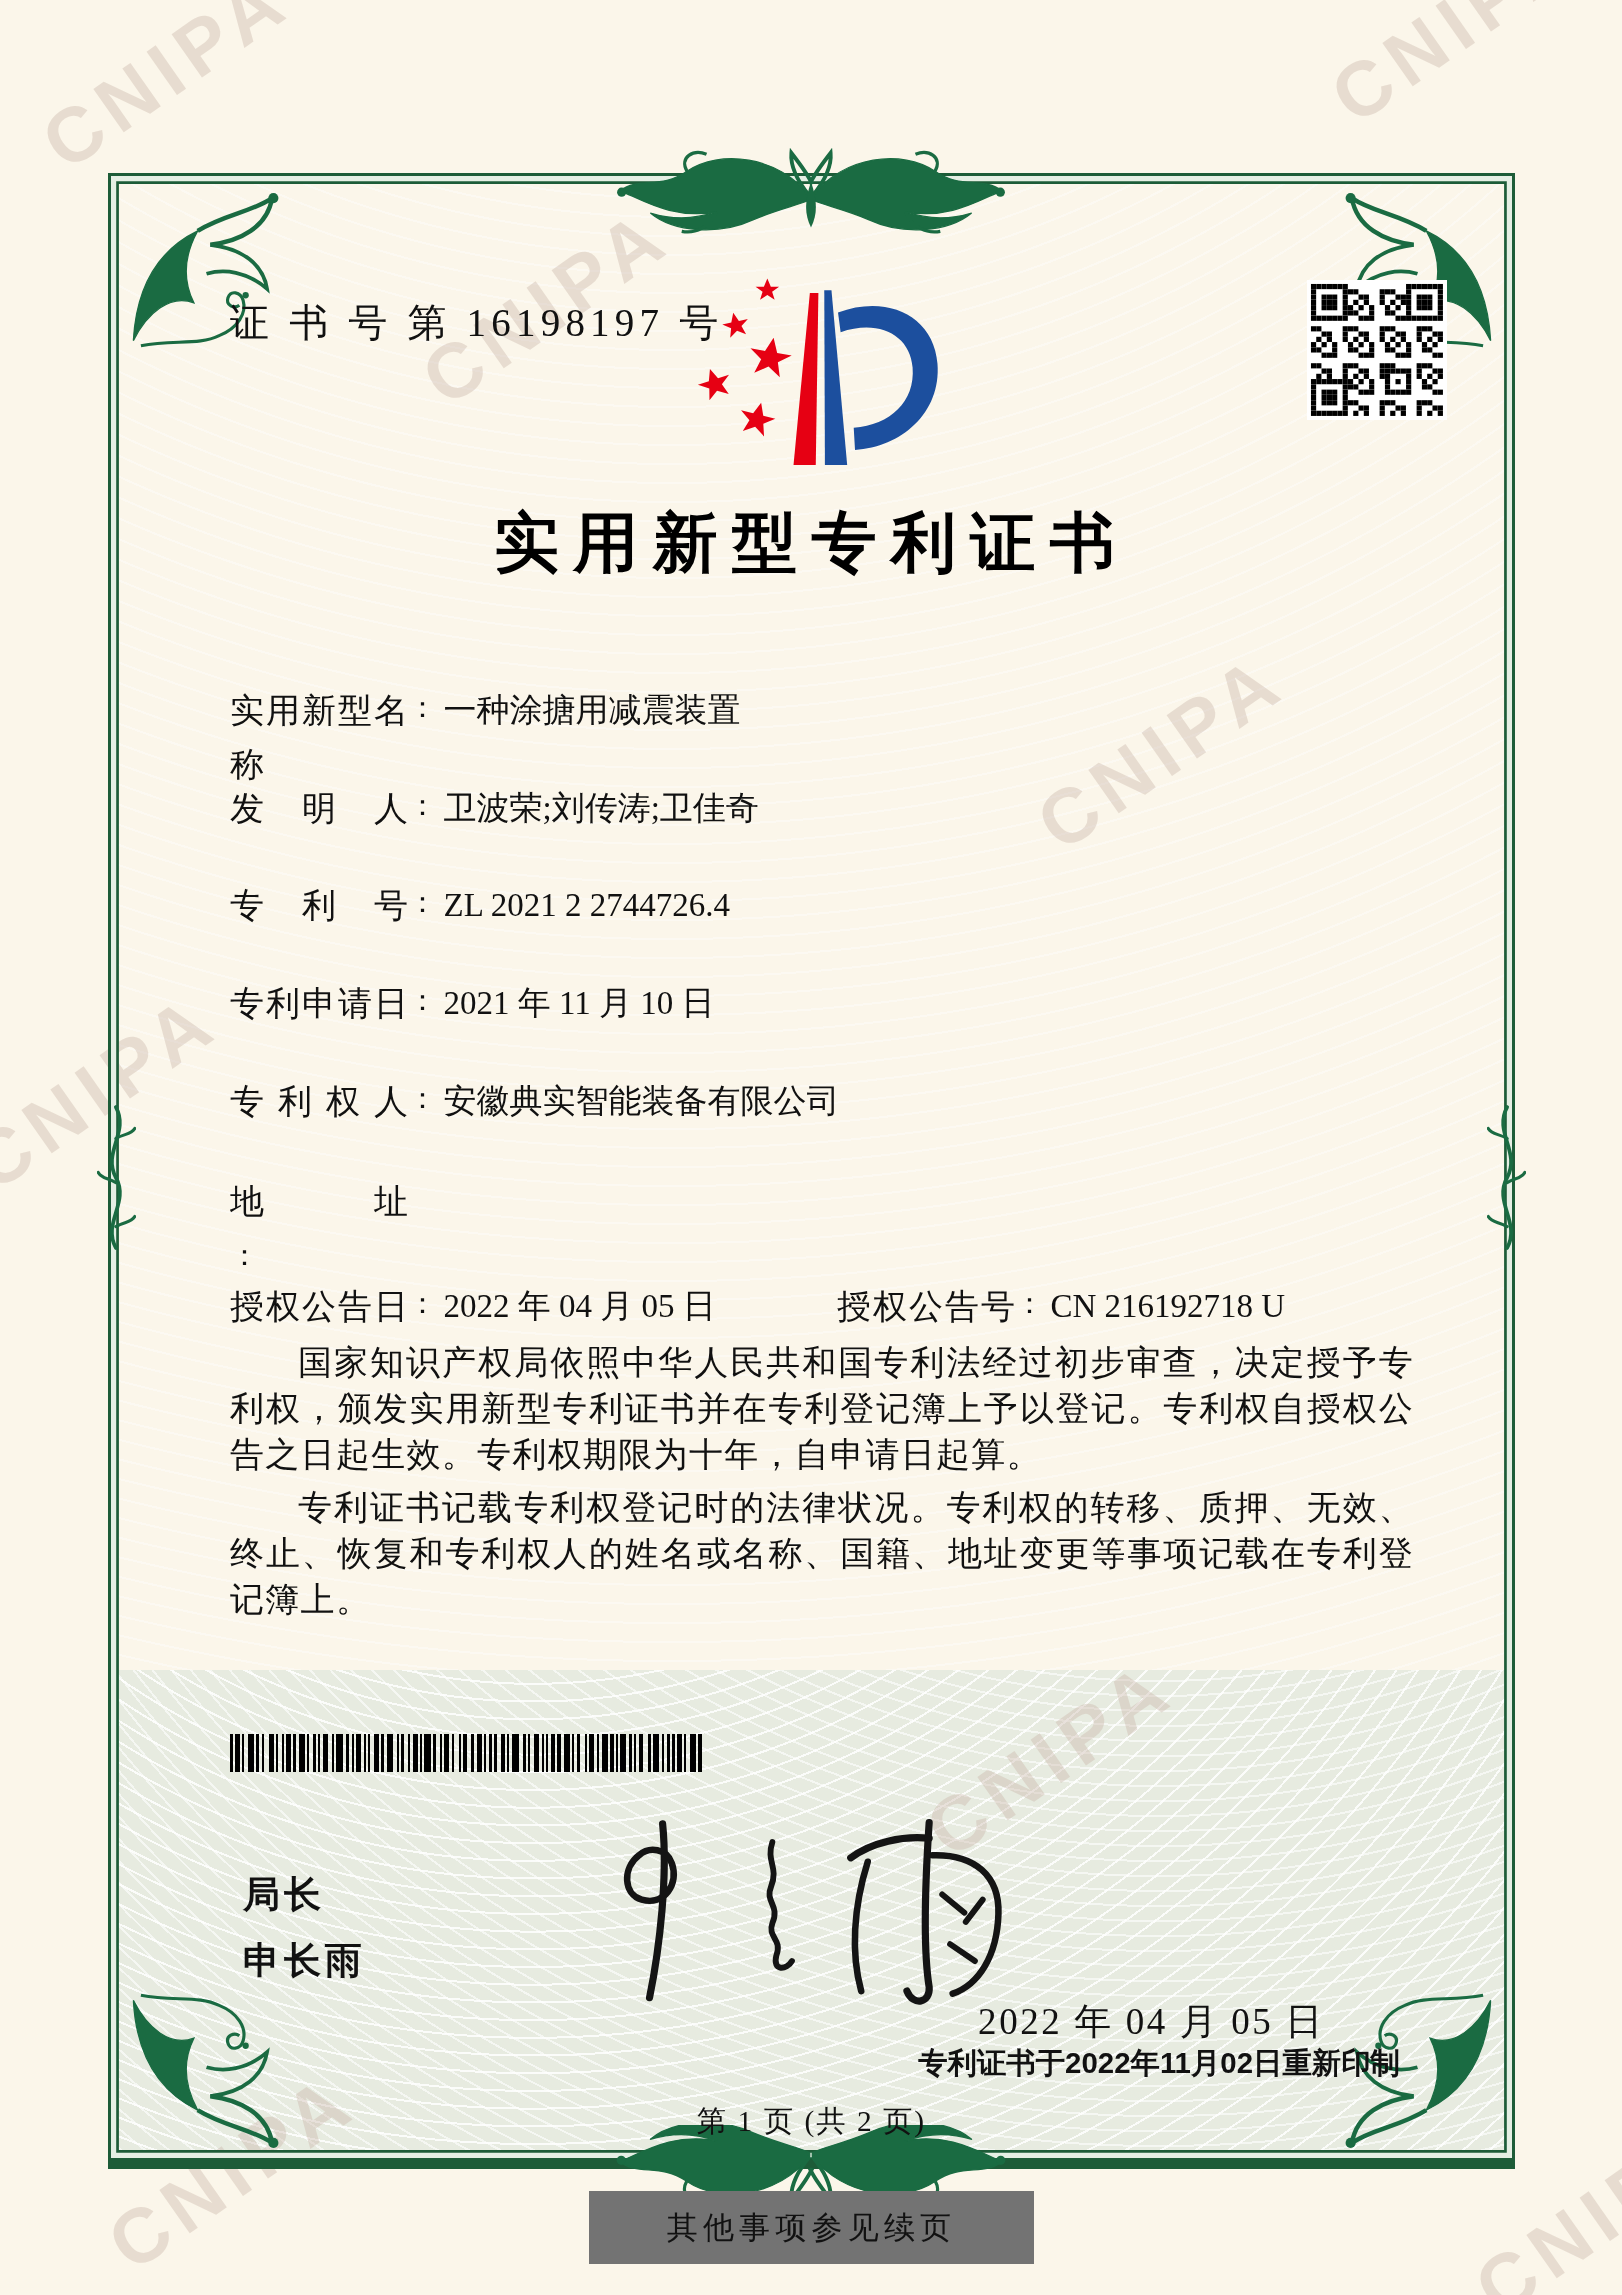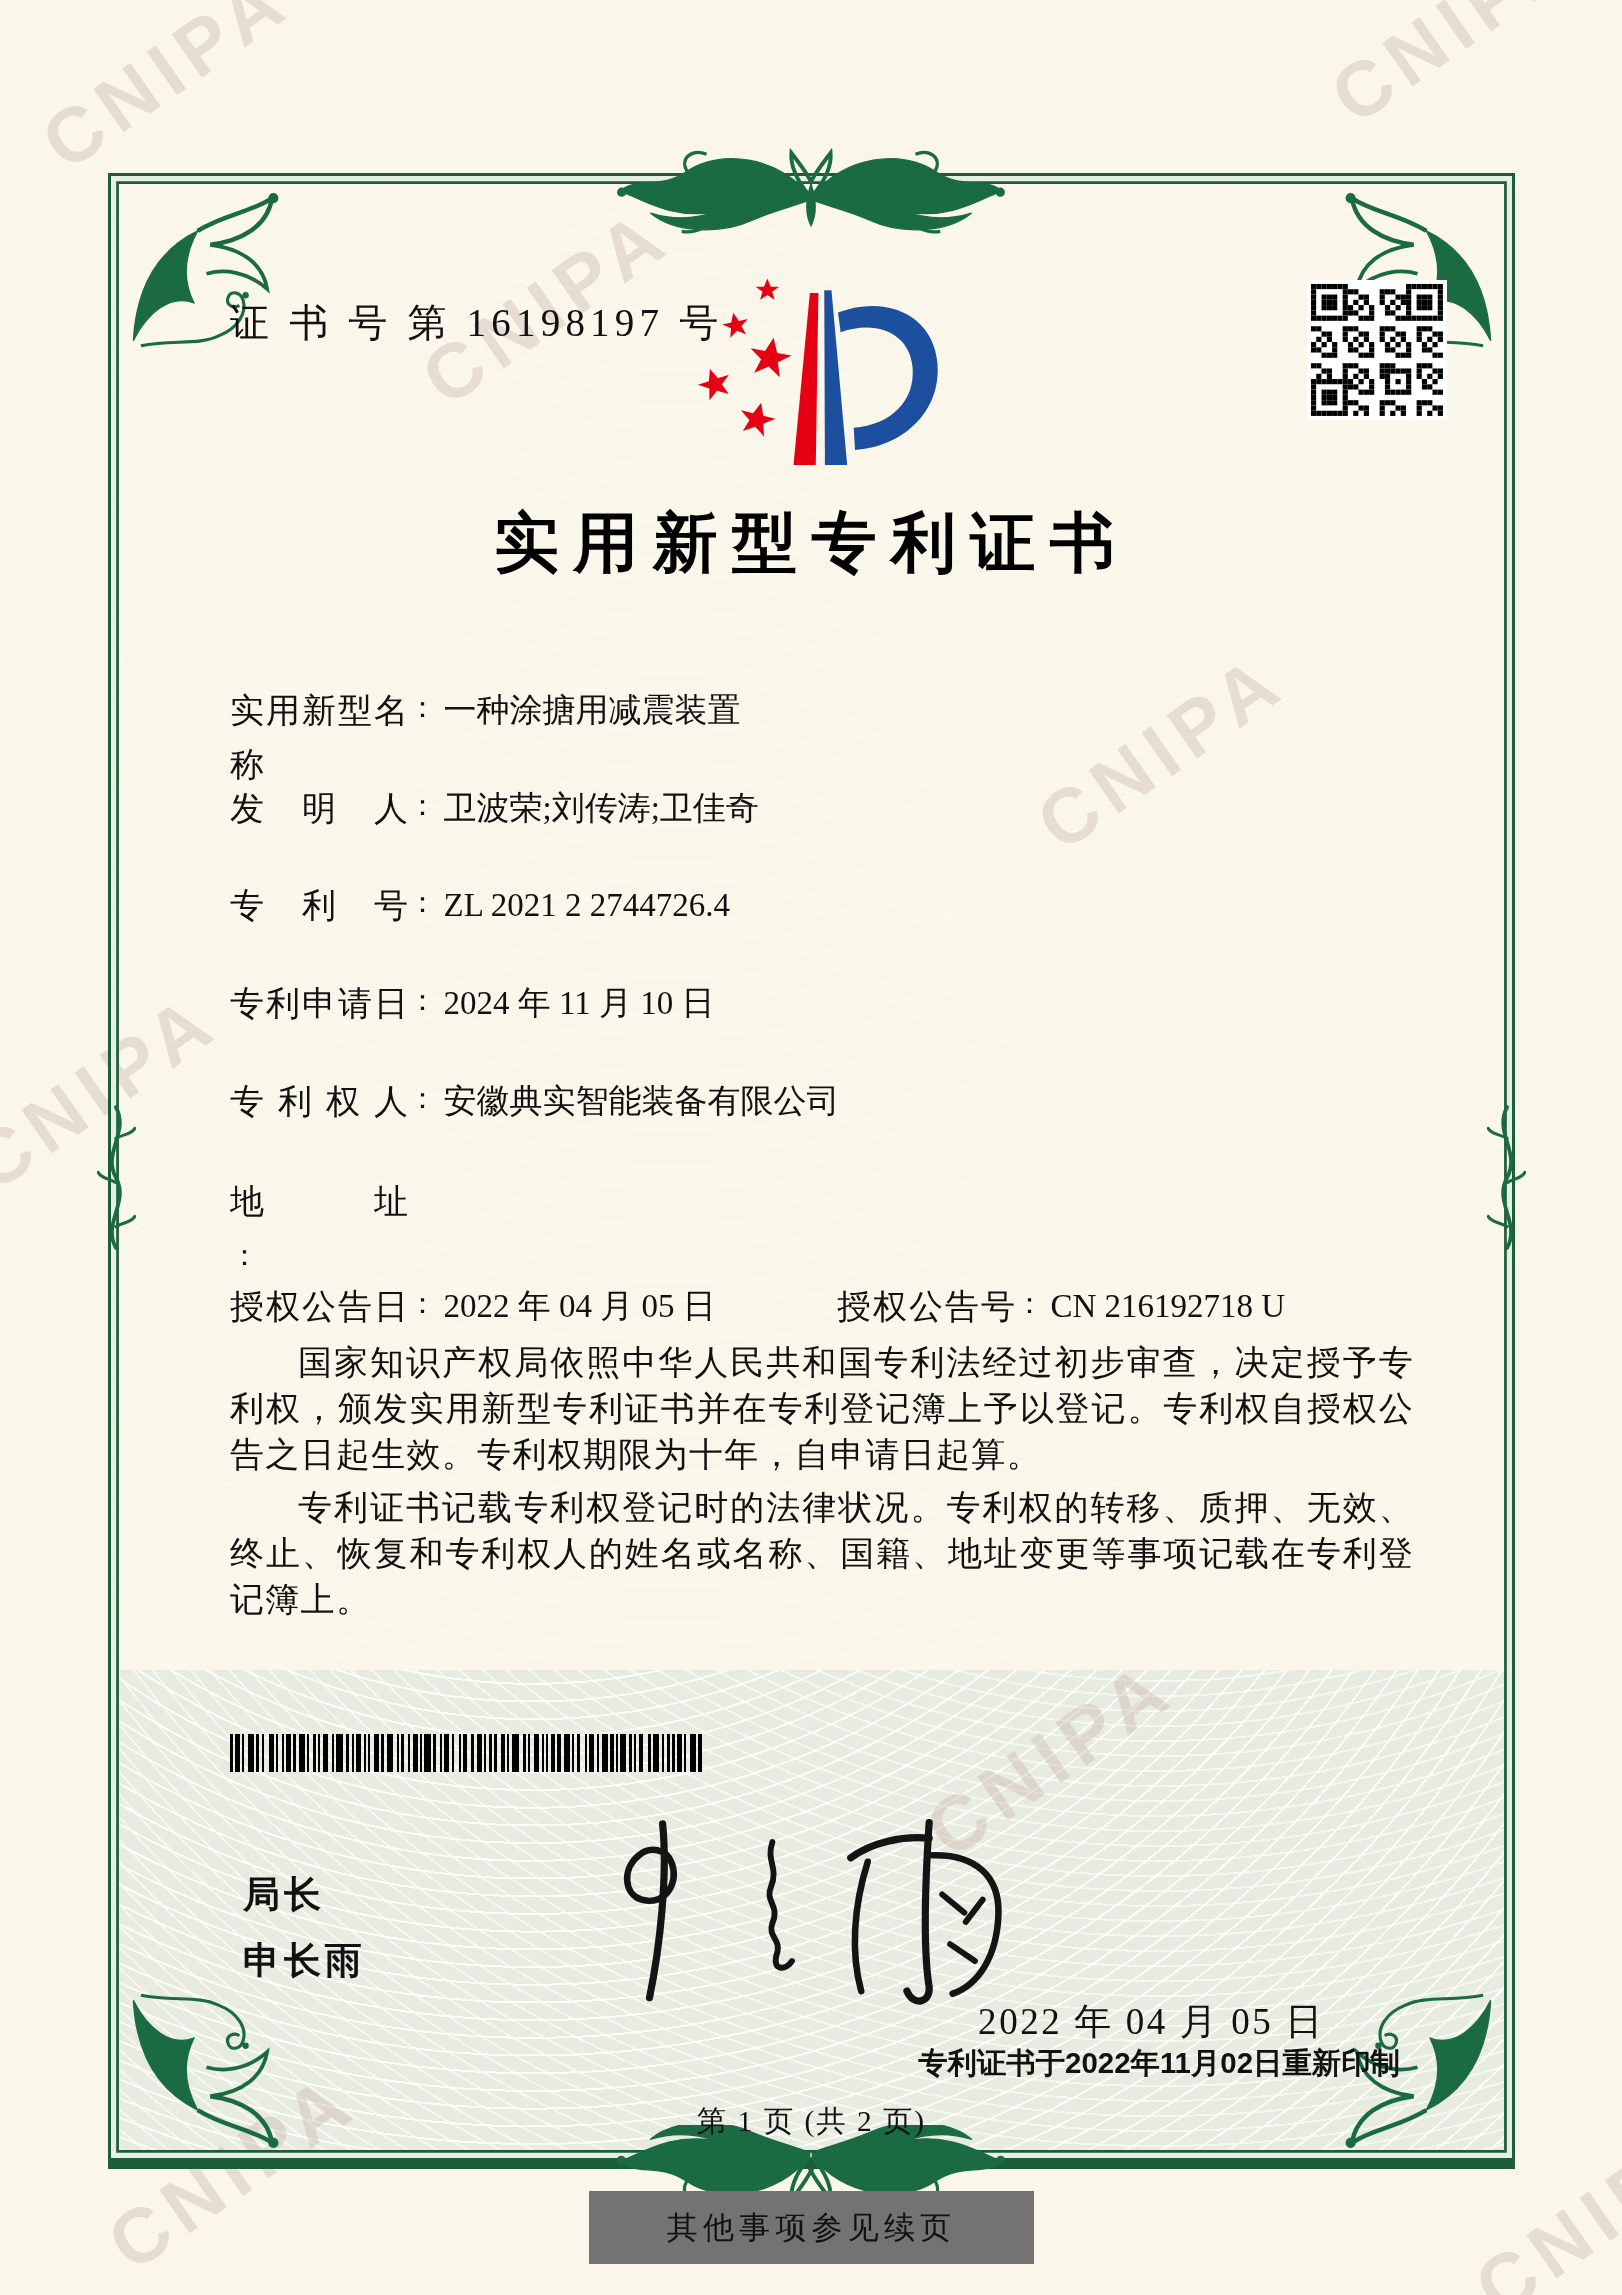--- a/index.html
+++ b/index.html
@@ -496,21 +496,21 @@
         <span class="f-value">卫波荣;刘传涛;卫佳奇</span>
       </div>
       <div class="frow" style="top: 195px;">
         <span class="f-label">专利号</span>
         <span class="f-colon">：</span>
         <span class="f-value">ZL 2021 2 2744726.4</span>
       </div>
       <div class="frow" style="top: 293px;">
         <span class="f-label">专利申请日</span>
         <span class="f-colon">：</span>
-        <span class="f-value">2024 年 11 月 10 日</span>
+        <span class="f-value">2021 年 11 月 10 日</span>
       </div>
       <div class="frow" style="top: 391px;">
         <span class="f-label">专利权人</span>
         <span class="f-colon">：</span>
         <span class="f-value">安徽典实智能装备有限公司</span>
       </div>
       <div class="frow" style="top: 491px; flex-direction: column;">
         <span class="f-label">地址</span>
         <span class="f-colon">：</span>
       </div>

